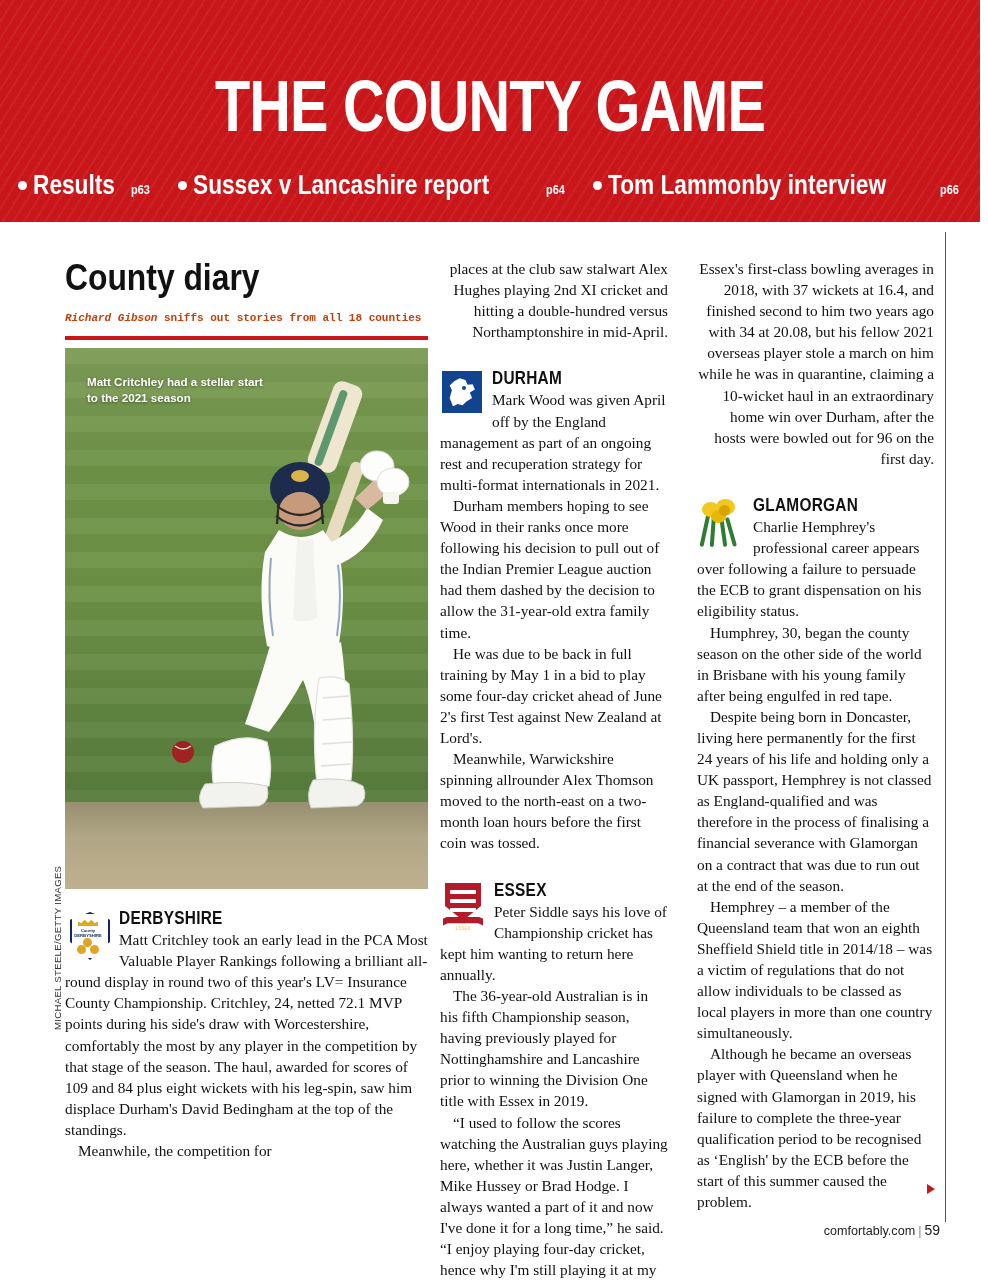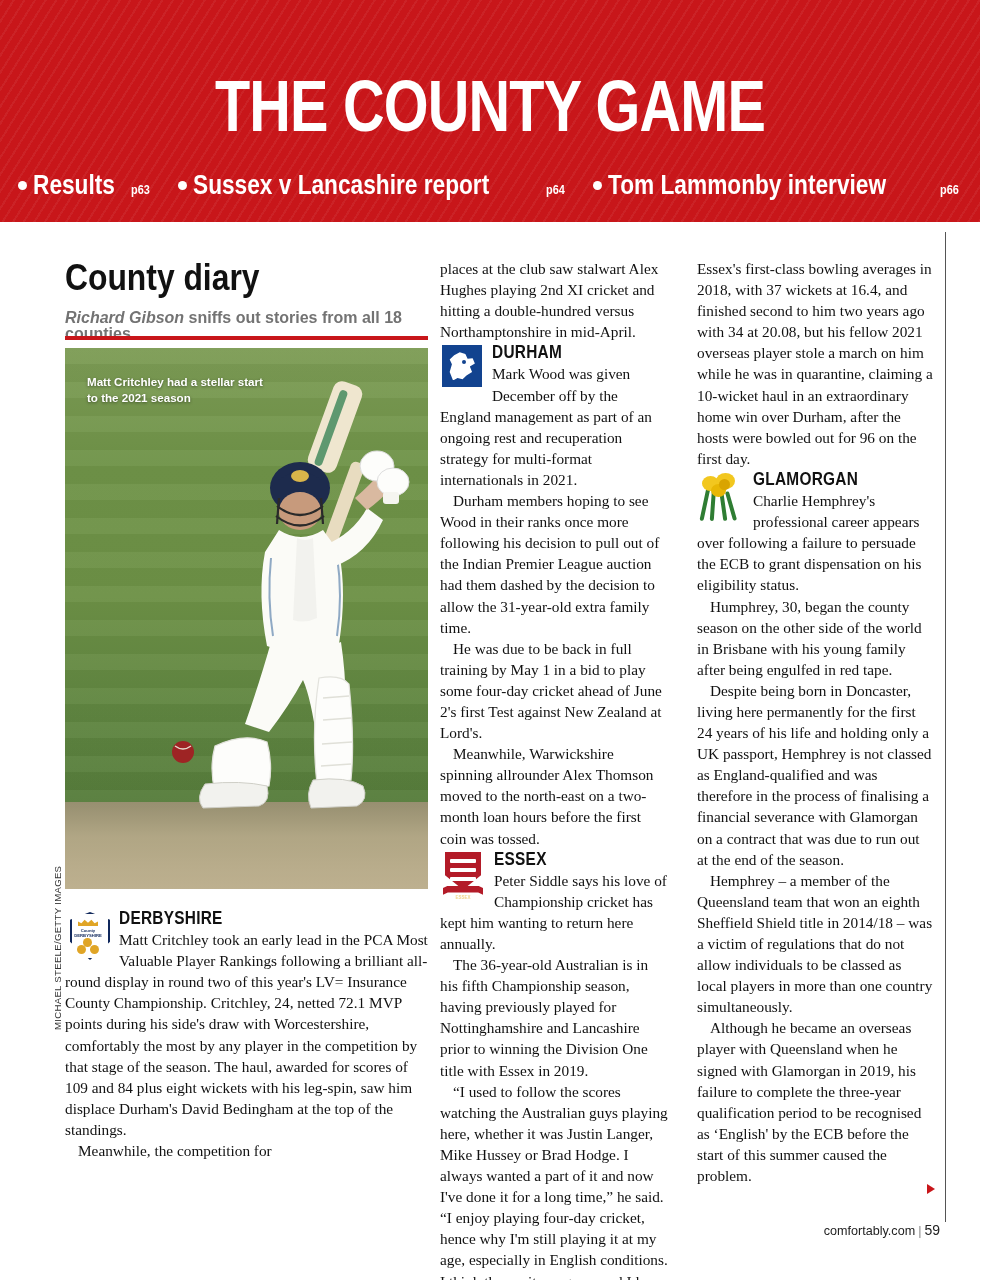--- a/index.html
+++ b/index.html
@@ -80,22 +80,22 @@
   
   .headline{
     position:absolute;left:65px;top:258px;
     font-family:"Liberation Sans Narrow","Liberation Sans",sans-serif;
     font-weight:bold;font-size:37px;line-height:40px;color:#111;
     transform:scaleX(0.86);transform-origin:left center;
     white-space:nowrap;
   }
   .byline{
     position:absolute;left:65px;top:310px;width:370px;
-    font-family:Liberation Sans, sans-serif;
-    font-size:16px;line-height:16px;color:#737373;font-weight:bold;
+    font-family:Liberation Mono, monospace;
+    font-size:11px;line-height:16px;color:#c2410c;font-weight:bold;
   }
   .byline i{font-style:italic;}
   .rule-red{
     position:absolute;left:65px;top:336px;width:363px;height:4px;
     background:#c8161a;
   }
 
   
   .photo{
     position:absolute;left:65px;top:348px;width:363px;height:541px;
@@ -137,34 +137,34 @@
 
   
   .col{
     position:absolute;top:258px;
     font-family:"Liberation Serif",serif;
     font-size:15.3px;line-height:21.1px;
     color:#111;
     text-align:left;
   }
   .col p{margin:0;text-indent:13px;}
-  .col p.noind{text-indent:0;}
+  .col p.noind{text-indent:0;text-align:right;}
   #col1{left:65px;top:893px;width:363px;}
   #col2{left:440px;width:228px;height:946px;}
   #col3{left:697px;width:237px;height:946px;}
 
   .sec-head{
     font-family:"Liberation Sans Narrow","Liberation Sans",sans-serif;
     font-weight:bold;font-size:17.5px;line-height:19px;
     letter-spacing:.3px;color:#111;
     transform:scaleX(0.88);transform-origin:left center;
     display:inline-block;
     margin:0 0 1px 0;
   }
-  .sec{margin-top:0;}
+  .sec{margin-top:26px;}
   .sec-first{margin-top:15px;}
   .crest{
     float:left;width:46px;height:50px;margin:2px 8px 1px 0;
     position:relative;
   }
   .sec .body{text-indent:0;}
 
   
   .crest-derby .shield{
     position:absolute;left:5px;top:2px;width:36px;height:44px;
@@ -372,21 +372,21 @@
 <div class="col" id="col2">
   <p class="noind">places at the club saw stalwart Alex Hughes playing 2nd XI cricket and hitting a double-hundred versus Northamptonshire in mid-April.</p>
 
   <div class="sec">
     <div class="crest crest-durham">
       <div class="sq"></div>
         <div class="lion"></div>
         <div class="eye"></div>
     </div>
     <div class="sec-head">DURHAM</div>
-    <p class="body">Mark Wood was given December off by the England management as part of an ongoing rest and recuperation strategy for multi-format internationals in 2021.</p>
+    <p class="body">Mark Wood was given April off by the England management as part of an ongoing rest and recuperation strategy for multi-format internationals in 2021.</p>
     <p>Durham members hoping to see Wood in their ranks once more following his decision to pull out of the Indian Premier League auction had them dashed by the decision to allow the 31-year-old extra family time.</p>
     <p>He was due to be back in full training by May 1 in a bid to play some four-day cricket ahead of June 2's first Test against New Zealand at Lord's.</p>
     <p>Meanwhile, Warwickshire spinning allrounder Alex Thomson moved to the north-east on a two-month loan hours before the first coin was tossed.</p>
   </div>
 
   <div class="sec">
     <div class="crest crest-essex">
       <div class="shield"></div>
       <div class="seax s1"></div>
         <div class="seax s2"></div>

